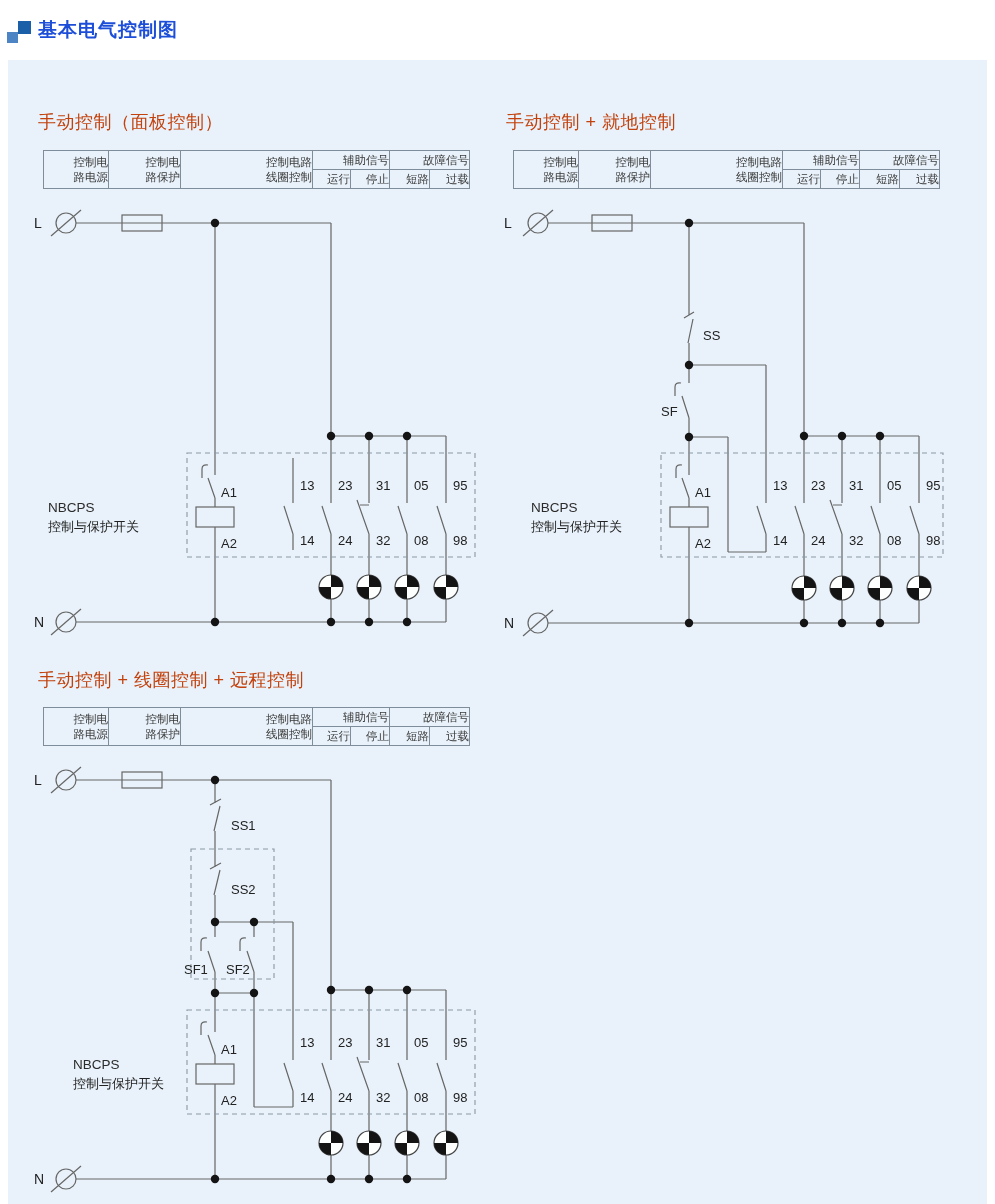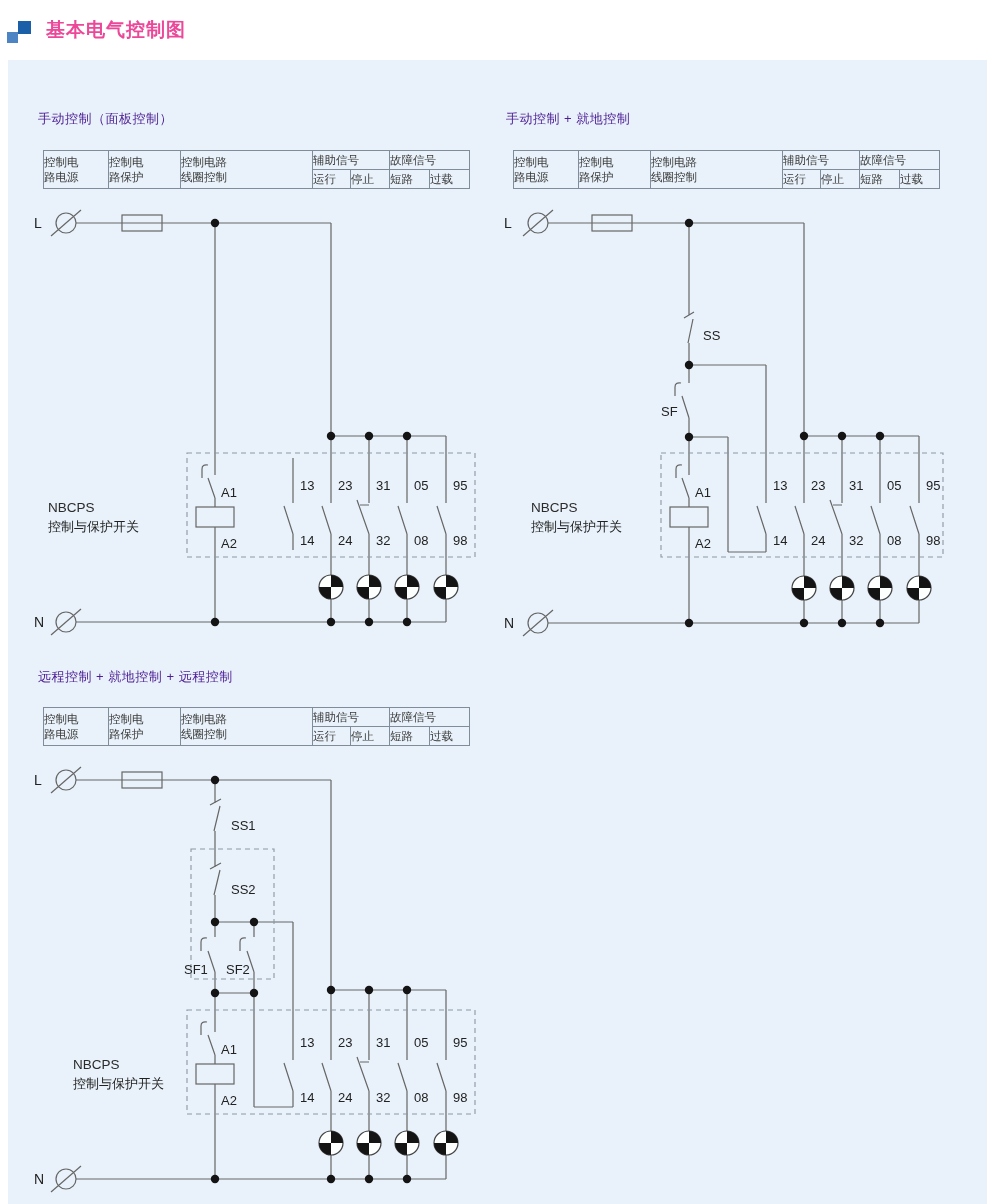--- a/index.html
+++ b/index.html
@@ -1,26 +1,26 @@
 <!DOCTYPE html>
 <html><head>
 <meta charset="utf-8">
 <style>
   * { margin:0; padding:0; box-sizing:border-box; }
   html,body { width:995px; height:1204px; background:#ffffff;
     font-family:"Liberation Sans", sans-serif; }
   .page { position:relative; width:995px; height:1204px; overflow:hidden; }
   .main-title { position:absolute; left:38px; top:17px; font-size:19px; font-weight:bold;
-    color:#ec4899; letter-spacing:1px;margin-left:8px; }
+    color:#1d4ed8; letter-spacing:1px; }
   .logo-sq-dark { position:absolute; left:18px; top:21px; width:13px; height:13px; background:#1c5fa9; }
   .logo-sq-light { position:absolute; left:7px; top:32px; width:11px; height:11px; background:#4d84c4; }
   .panel { position:absolute; left:8px; top:60px; width:979px; height:1144px; background:#e9f2fa; }
-  .sec-title { position:absolute; font-size:13px; color:#4c1d95; letter-spacing:0.5px; }
+  .sec-title { position:absolute; font-size:18px; color:#c2410c; letter-spacing:0.5px; }
   .sig { position:absolute; border-collapse:collapse; table-layout:fixed; width:426px;
-    font-size:11.5px; color:#3a3a3a; text-align:left; }
+    font-size:11.5px; color:#3a3a3a; text-align:right; }
   .sig td { border:1px solid #7f8c99; padding:0; height:19px; line-height:14px; vertical-align:middle; }
   .sig td.dbl { height:38px; line-height:15px; }
   svg { position:absolute; overflow:visible; }
   .wire { stroke:#666; stroke-width:1.2; fill:none; }
   .dashed { stroke:#8a97a3; stroke-width:1.1; fill:none; stroke-dasharray:5,4; }
   .dot { fill:#141414; stroke:none; }
   .lbl { font-size:13px; fill:#222; }
   .lbl-ln { font-size:14px; fill:#222; }
   .lbl-dev { font-size:13.5px; fill:#2b2b2b; }
 </style>
@@ -30,21 +30,21 @@
 <div class="page">
 
   <span class="logo-sq-dark"></span>
   <span class="logo-sq-light"></span>
   <h1 class="main-title">基本电气控制图</h1>
 
   <div class="panel"></div>
 
   <div class="sec-title" style="left:38px; top:110px;">手动控制（面板控制）</div>
   <div class="sec-title" style="left:506px; top:110px;">手动控制 + 就地控制</div>
-  <div class="sec-title" style="left:38px; top:668px;">远程控制 + 就地控制 + 远程控制</div>
+  <div class="sec-title" style="left:38px; top:668px;">手动控制 + 线圈控制 + 远程控制</div>
 
   <table class="sig" style="left:43px; top:150px;">
     <colgroup>
         <col style="width:65px">
         <col style="width:72px">
         <col style="width:132px">
         <col style="width:38px">
         <col style="width:39px">
         <col style="width:40px">
         <col style="width:40px">

